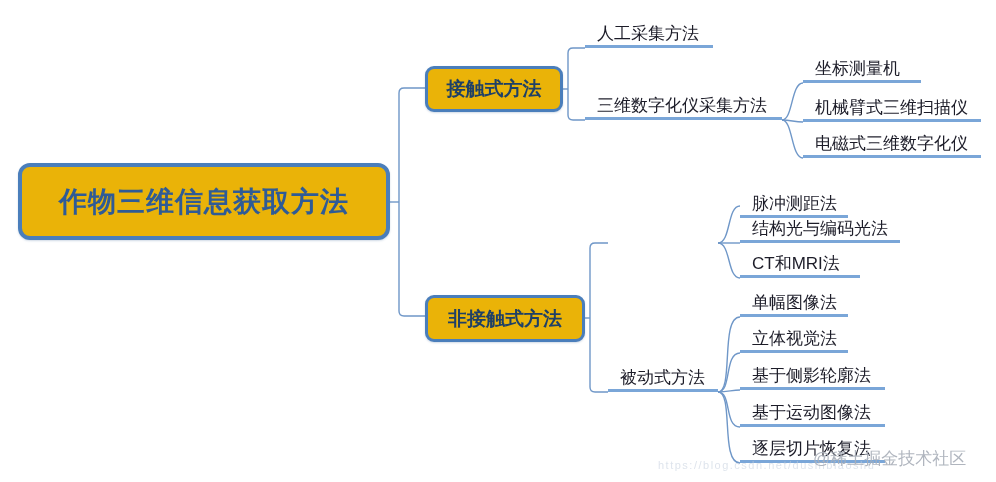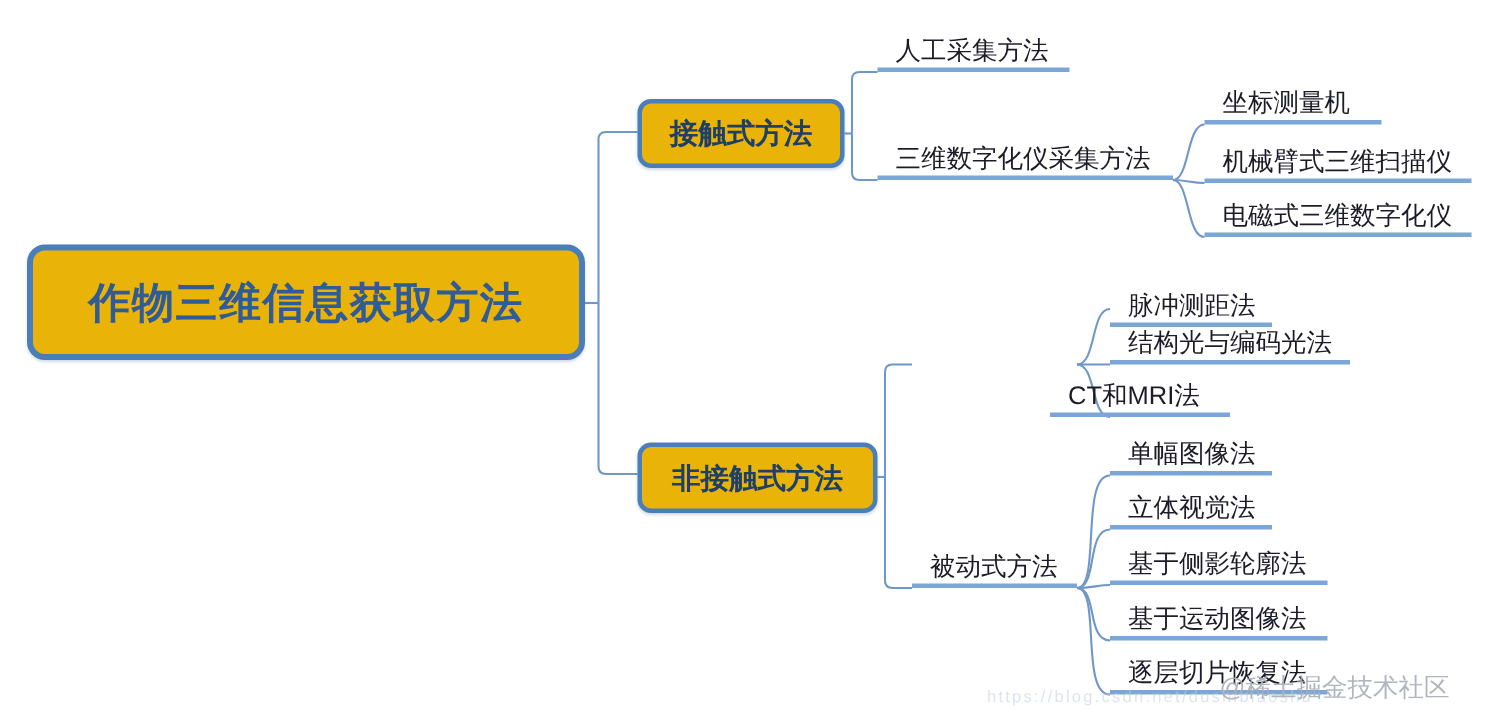--- a/index.html
+++ b/index.html
@@ -121,21 +121,21 @@
   <div class="box noncontact">非接触式方法</div>
 
   <div class="line-topic" style="left:585px; top:22px;  width:128px;">人工采集方法</div>
   <div class="line-topic" style="left:585px; top:94px;  width:197px;">三维数字化仪采集方法</div>
   <div class="line-topic" style="left:803px; top:57px;  width:118px;">坐标测量机</div>
   <div class="line-topic" style="left:803px; top:96px;  width:178px;">机械臂式三维扫描仪</div>
   <div class="line-topic" style="left:803px; top:132px; width:178px;">电磁式三维数字化仪</div>
 
   <div class="line-topic" style="left:740px; top:180px; width:108px;margin-top:12px;">脉冲测距法</div>
   <div class="line-topic" style="left:740px; top:217px; width:160px;">结构光与编码光法</div>
-  <div class="line-topic" style="left:700px; top:252px; width:120px;">CT和MRI法</div>
+  <div class="line-topic" style="left:740px; top:252px; width:120px;">CT和MRI法</div>
 
   <div class="line-topic" style="left:608px; top:366px; width:110px;">被动式方法</div>
   <div class="line-topic" style="left:740px; top:291px; width:108px;">单幅图像法</div>
   <div class="line-topic" style="left:740px; top:327px; width:108px;">立体视觉法</div>
   <div class="line-topic" style="left:740px; top:364px; width:145px;">基于侧影轮廓法</div>
   <div class="line-topic" style="left:740px; top:401px; width:145px;">基于运动图像法</div>
   <div class="line-topic" style="left:740px; top:437px; width:145px;">逐层切片恢复法</div>
 
   <div class="wm-url">https://blog.csdn.net/dushibiaoshu</div>
   <div class="wm-community">@稀土掘金技术社区</div>

